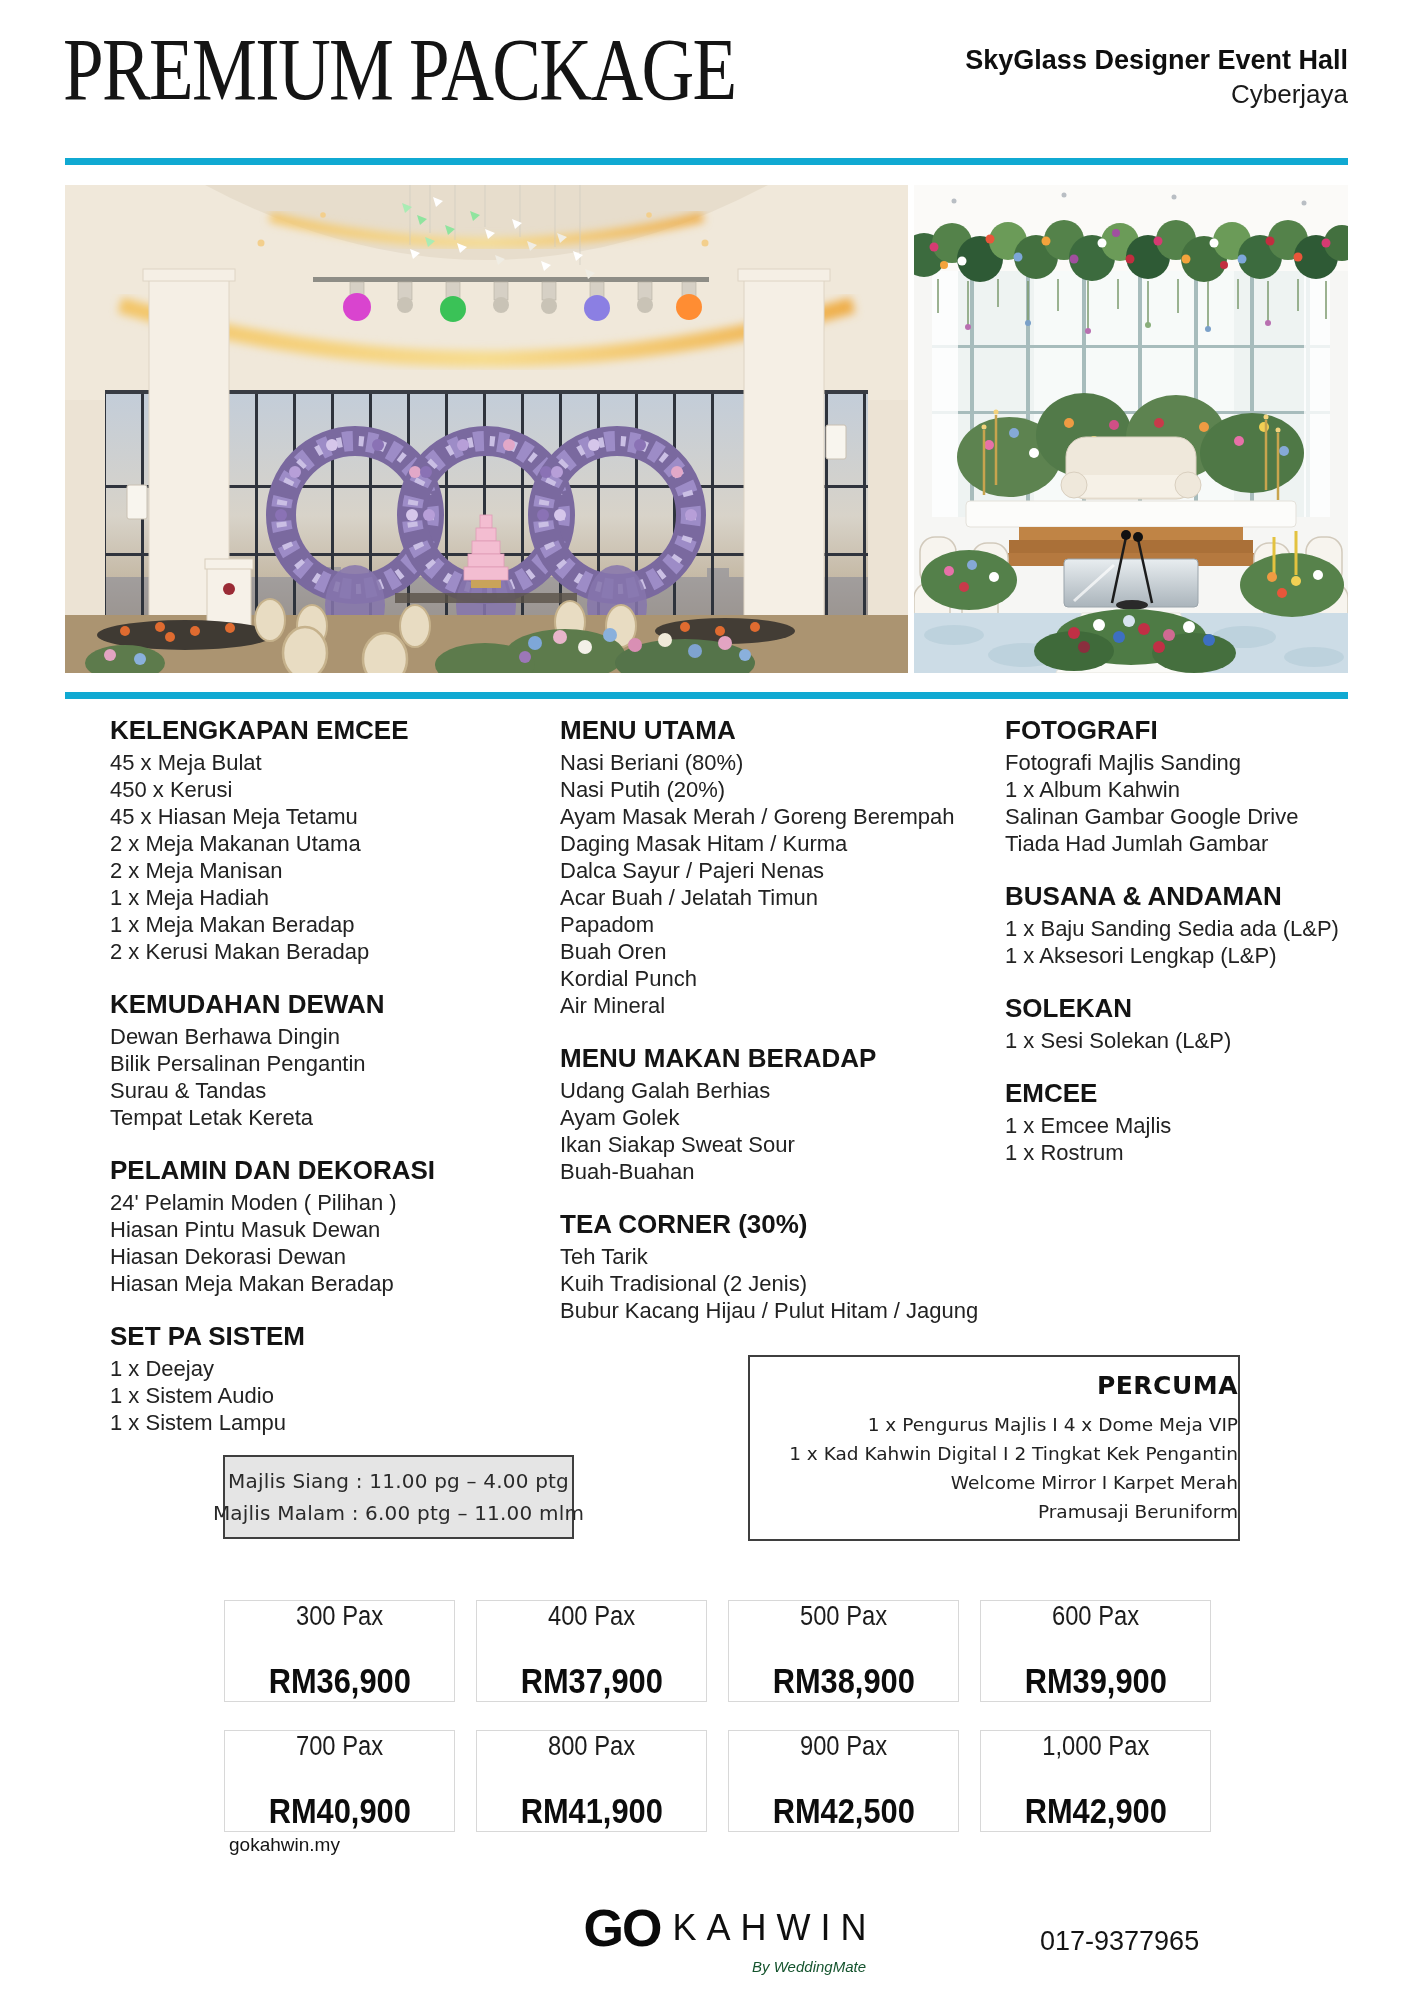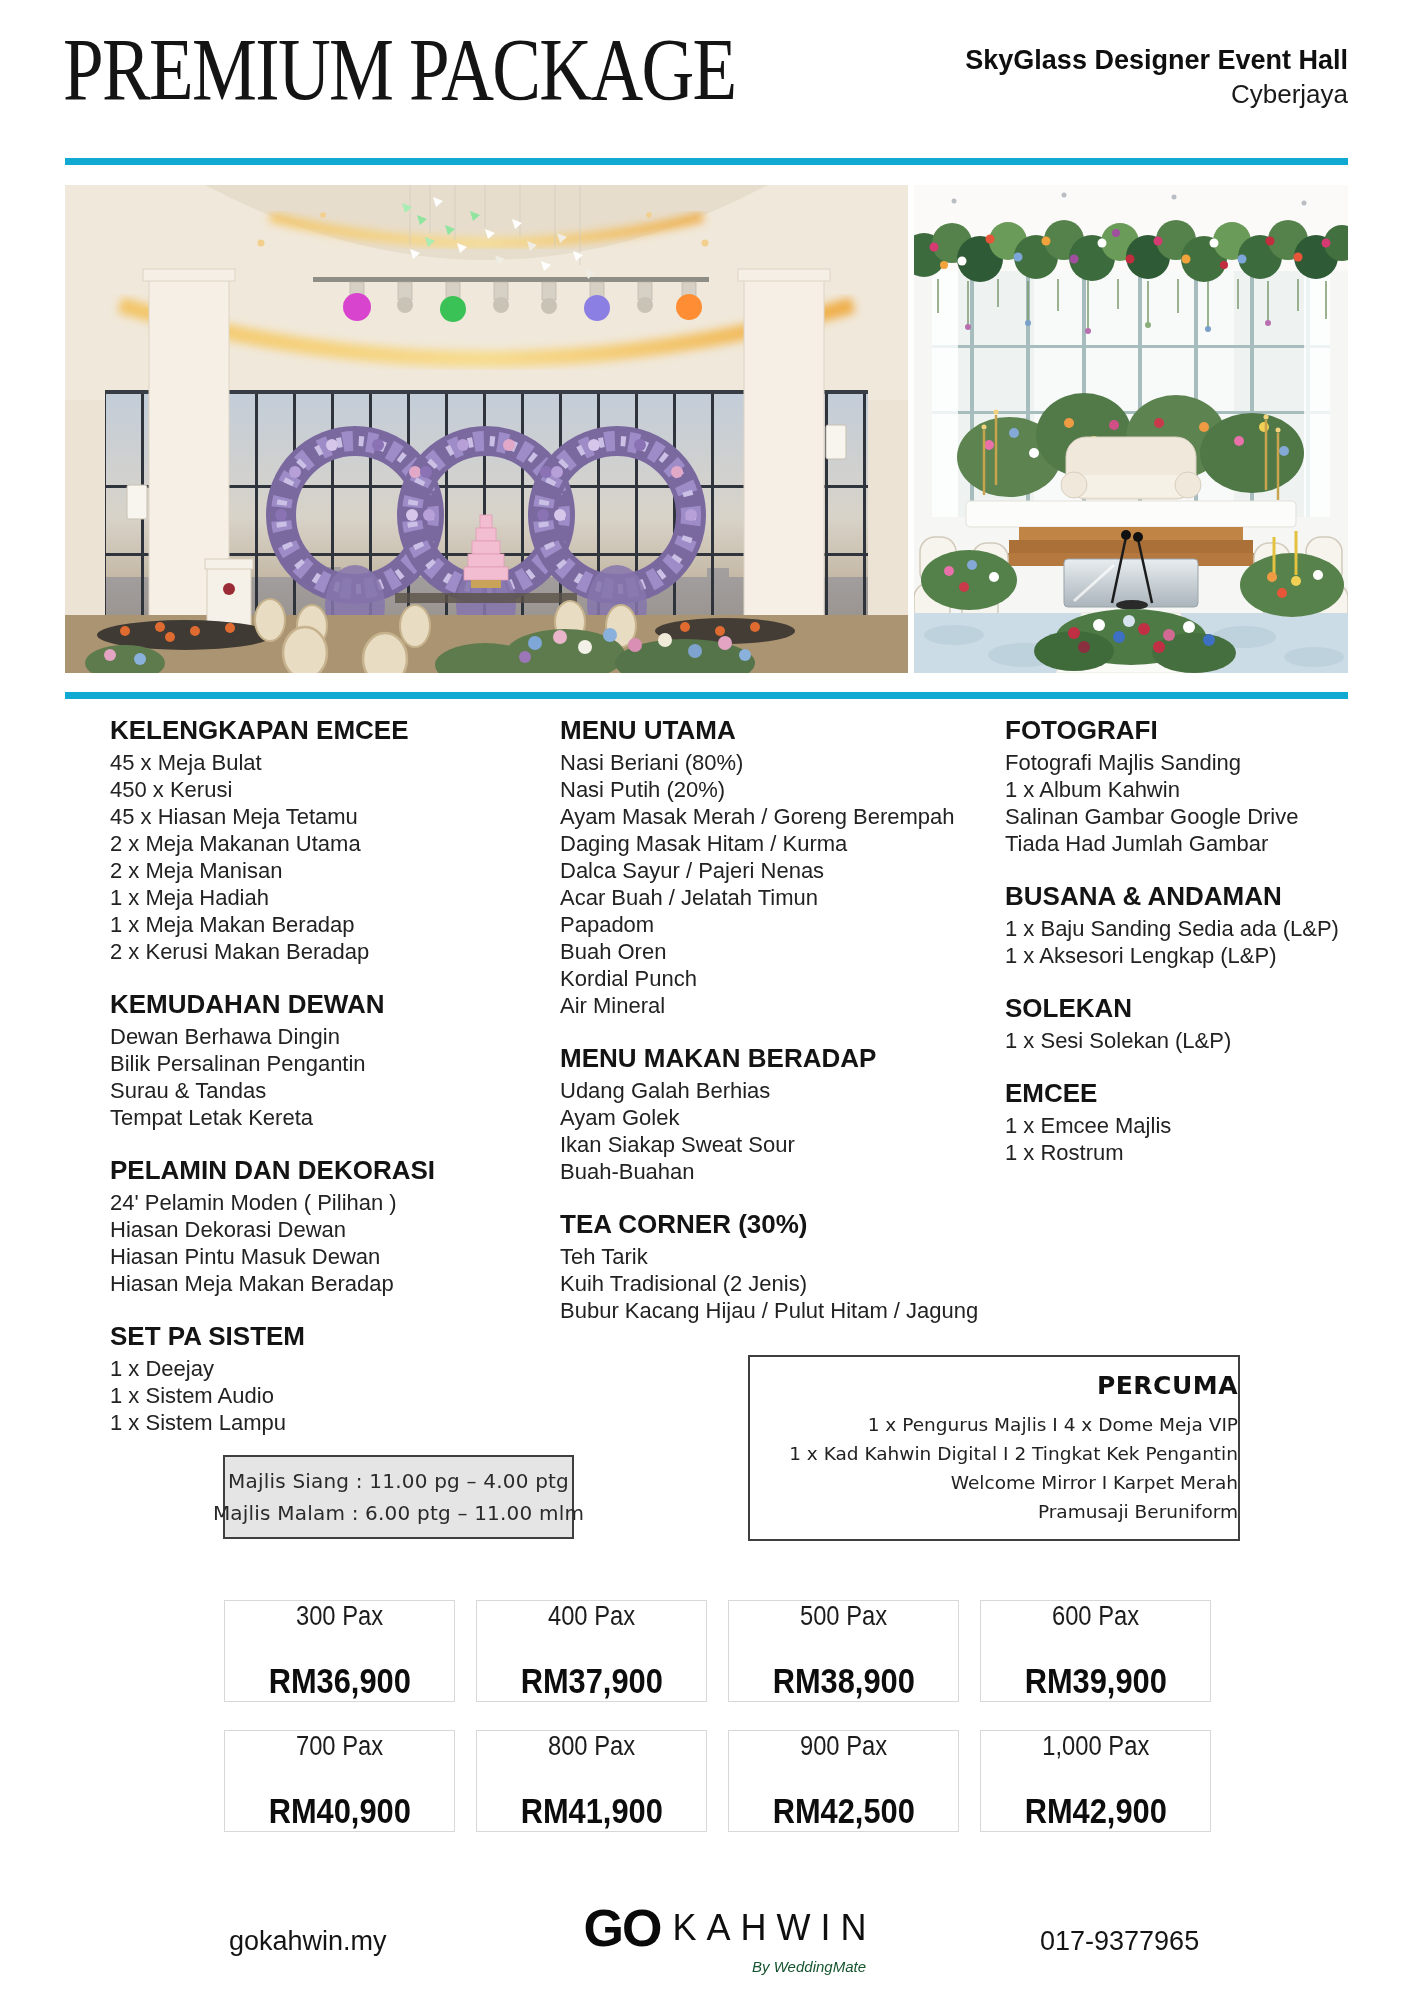--- a/index.html
+++ b/index.html
@@ -44,21 +44,21 @@
 
   
   .price-grid{position:absolute;left:224px;top:1600px;display:grid;
         grid-template-columns:repeat(4,231px);column-gap:21px;row-gap:28px;}
   .price-box{height:100px;background:#fff;border:1px solid #d8d8d8;display:flex;
         flex-direction:column;align-items:center;justify-content:center;gap:25px;}
   .pax{font-size:27px;color:#1c1c1c;transform:scaleX(.88);}
   .amount{font-size:35px;font-weight:700;color:#0d0d0d;margin-top:4px;transform:scaleX(.88);}
 
   
-  .f-web{position:absolute;left:229px;top:1926px;font-size:27px;color:#141414;}
+  .f-web{position:absolute;left:229px;top:1834px;font-size:19px;color:#141414;}
   .f-logo{position:absolute;left:560px;top:1902px;width:340px;text-align:center;}
   .logo-row{display:flex;align-items:center;justify-content:center;}
   .logo-go{font-size:52px;font-weight:800;letter-spacing:-2px;color:#0a0a0a;line-height:1;}
   .logo-kahwin{font-size:36px;font-weight:400;letter-spacing:10px;margin-left:12px;color:#0f0f0f;line-height:1;}
   .logo-sub{font-size:15px;font-style:italic;color:#14532d;margin-top:4px;text-align:right;padding-right:34px;}
   .f-phone{position:absolute;left:1040px;top:1926px;font-size:27px;color:#141414;}
 </style>
 </head>
 <body>
 
@@ -458,22 +458,22 @@
       <div class="sec">
         <div class="sec-h">KEMUDAHAN DEWAN</div>
         <div class="item">Dewan Berhawa Dingin</div>
         <div class="item">Bilik Persalinan Pengantin</div>
         <div class="item">Surau &amp; Tandas</div>
         <div class="item">Tempat Letak Kereta</div>
       </div>
       <div class="sec">
         <div class="sec-h">PELAMIN DAN DEKORASI</div>
         <div class="item">24' Pelamin Moden ( Pilihan )</div>
+        <div class="item">Hiasan Pintu Masuk Dewan</div>
         <div class="item">Hiasan Dekorasi Dewan</div>
-        <div class="item">Hiasan Pintu Masuk Dewan</div>
         <div class="item">Hiasan Meja Makan Beradap</div>
       </div>
       <div class="sec">
         <div class="sec-h">SET PA SISTEM</div>
         <div class="item">1 x Deejay</div>
         <div class="item">1 x Sistem Audio</div>
         <div class="item">1 x Sistem Lampu</div>
       </div>
     </div>
 

